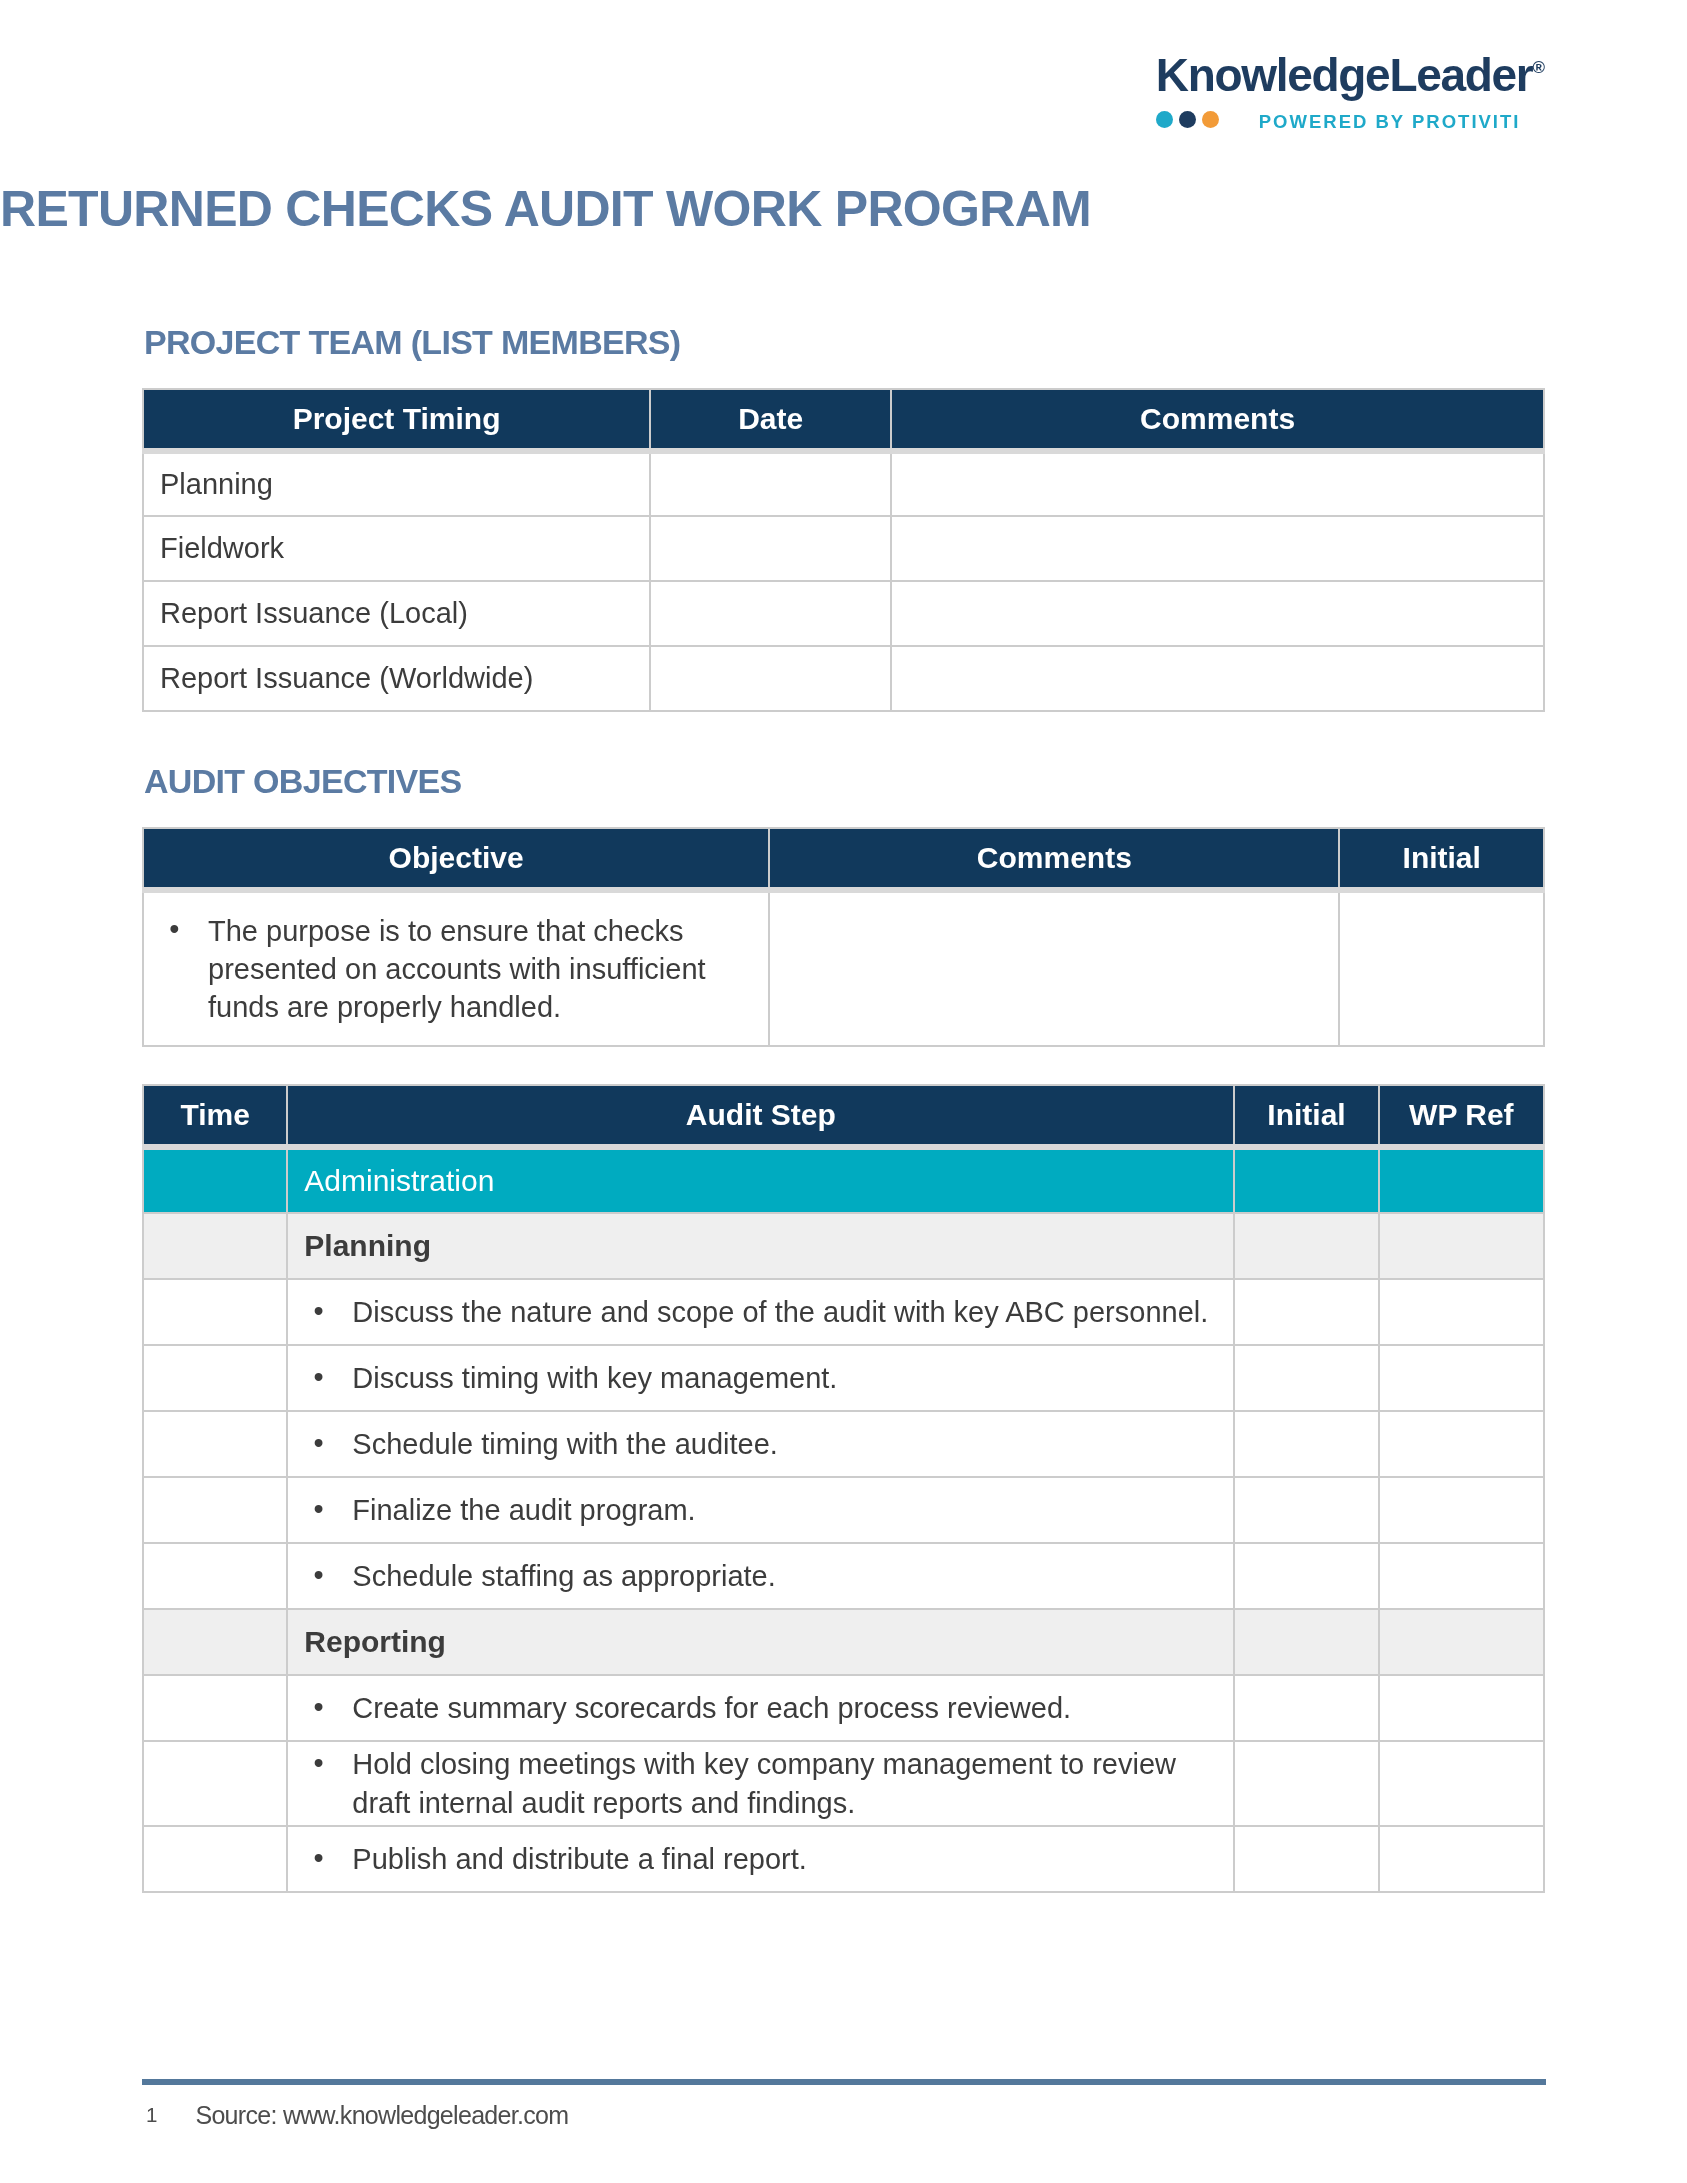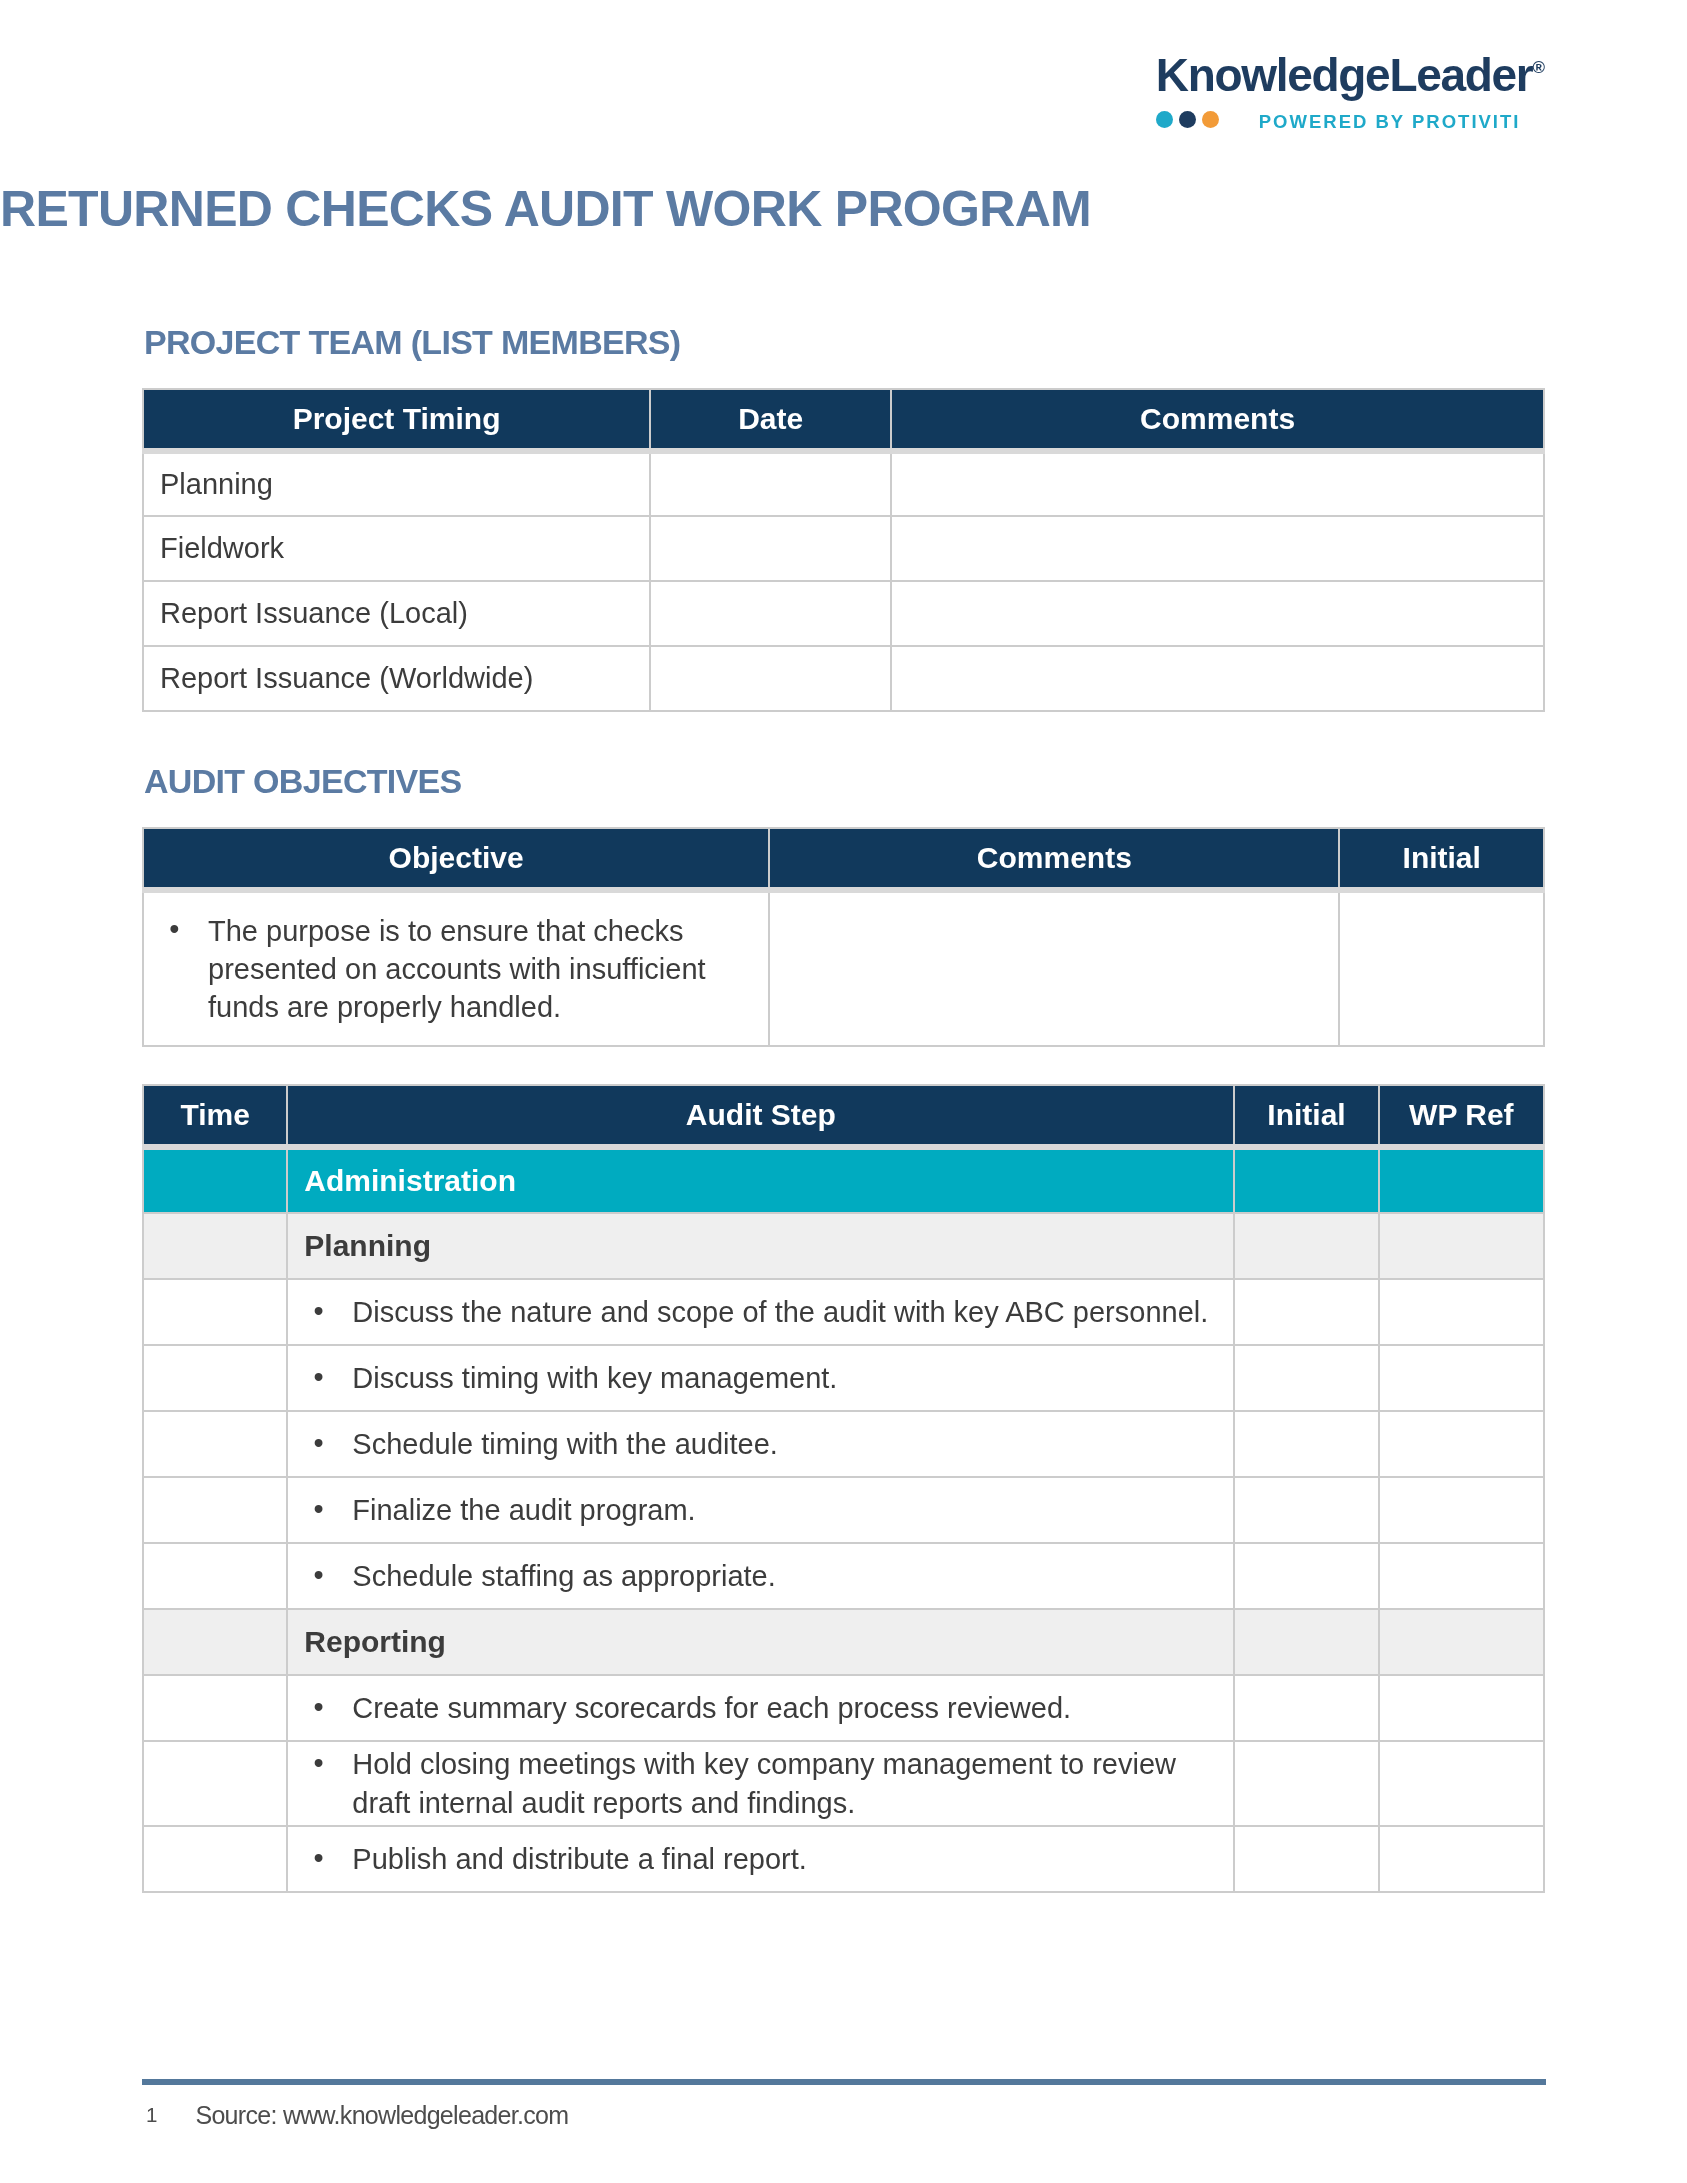--- a/index.html
+++ b/index.html
@@ -45,21 +45,21 @@
 
   .table-objectives { position:absolute; left:142px; top:827px; }
   .table-objectives td { height:122px; }
   .table-objectives td.obj-cell { padding:18.5px 16px; line-height:1.32; }
 
   .table-steps { position:absolute; left:142px; top:1084px; }
   .table-steps td { height:66px; }
   .table-steps tr.row-tall td { height:85px; }
 
   tr.row-section td { background:#00ABC0; }
-  .section-label { color:#ffffff; font-weight:bold; font-size:30px; }
+  .section-label { color:#ffffff; font-weight:normal; font-size:30px; }
   tr.row-subsection td { background:#EFEFEF; }
   .subsection-label { color:#3C3C3C; font-weight:bold; font-size:30px; }
 
   .bullet { position:relative; padding-left:48px; line-height:1.32; }
   .bullet::before { content:"\2022"; position:absolute; left:9.3px; top:-1.3px; color:#3C3C3C; }
 
   
   .table-project col.c1 { width:36.2%; } .table-project col.c2 { width:17.2%; } .table-project col.c3 { width:46.6%; }
   .table-objectives col.c1 { width:44.7%; } .table-objectives col.c2 { width:40.7%; } .table-objectives col.c3 { width:14.6%; }
   .table-steps col.c1 { width:10.3%; } .table-steps col.c2 { width:67.6%; } .table-steps col.c3 { width:10.3%; } .table-steps col.c4 { width:11.8%; }

